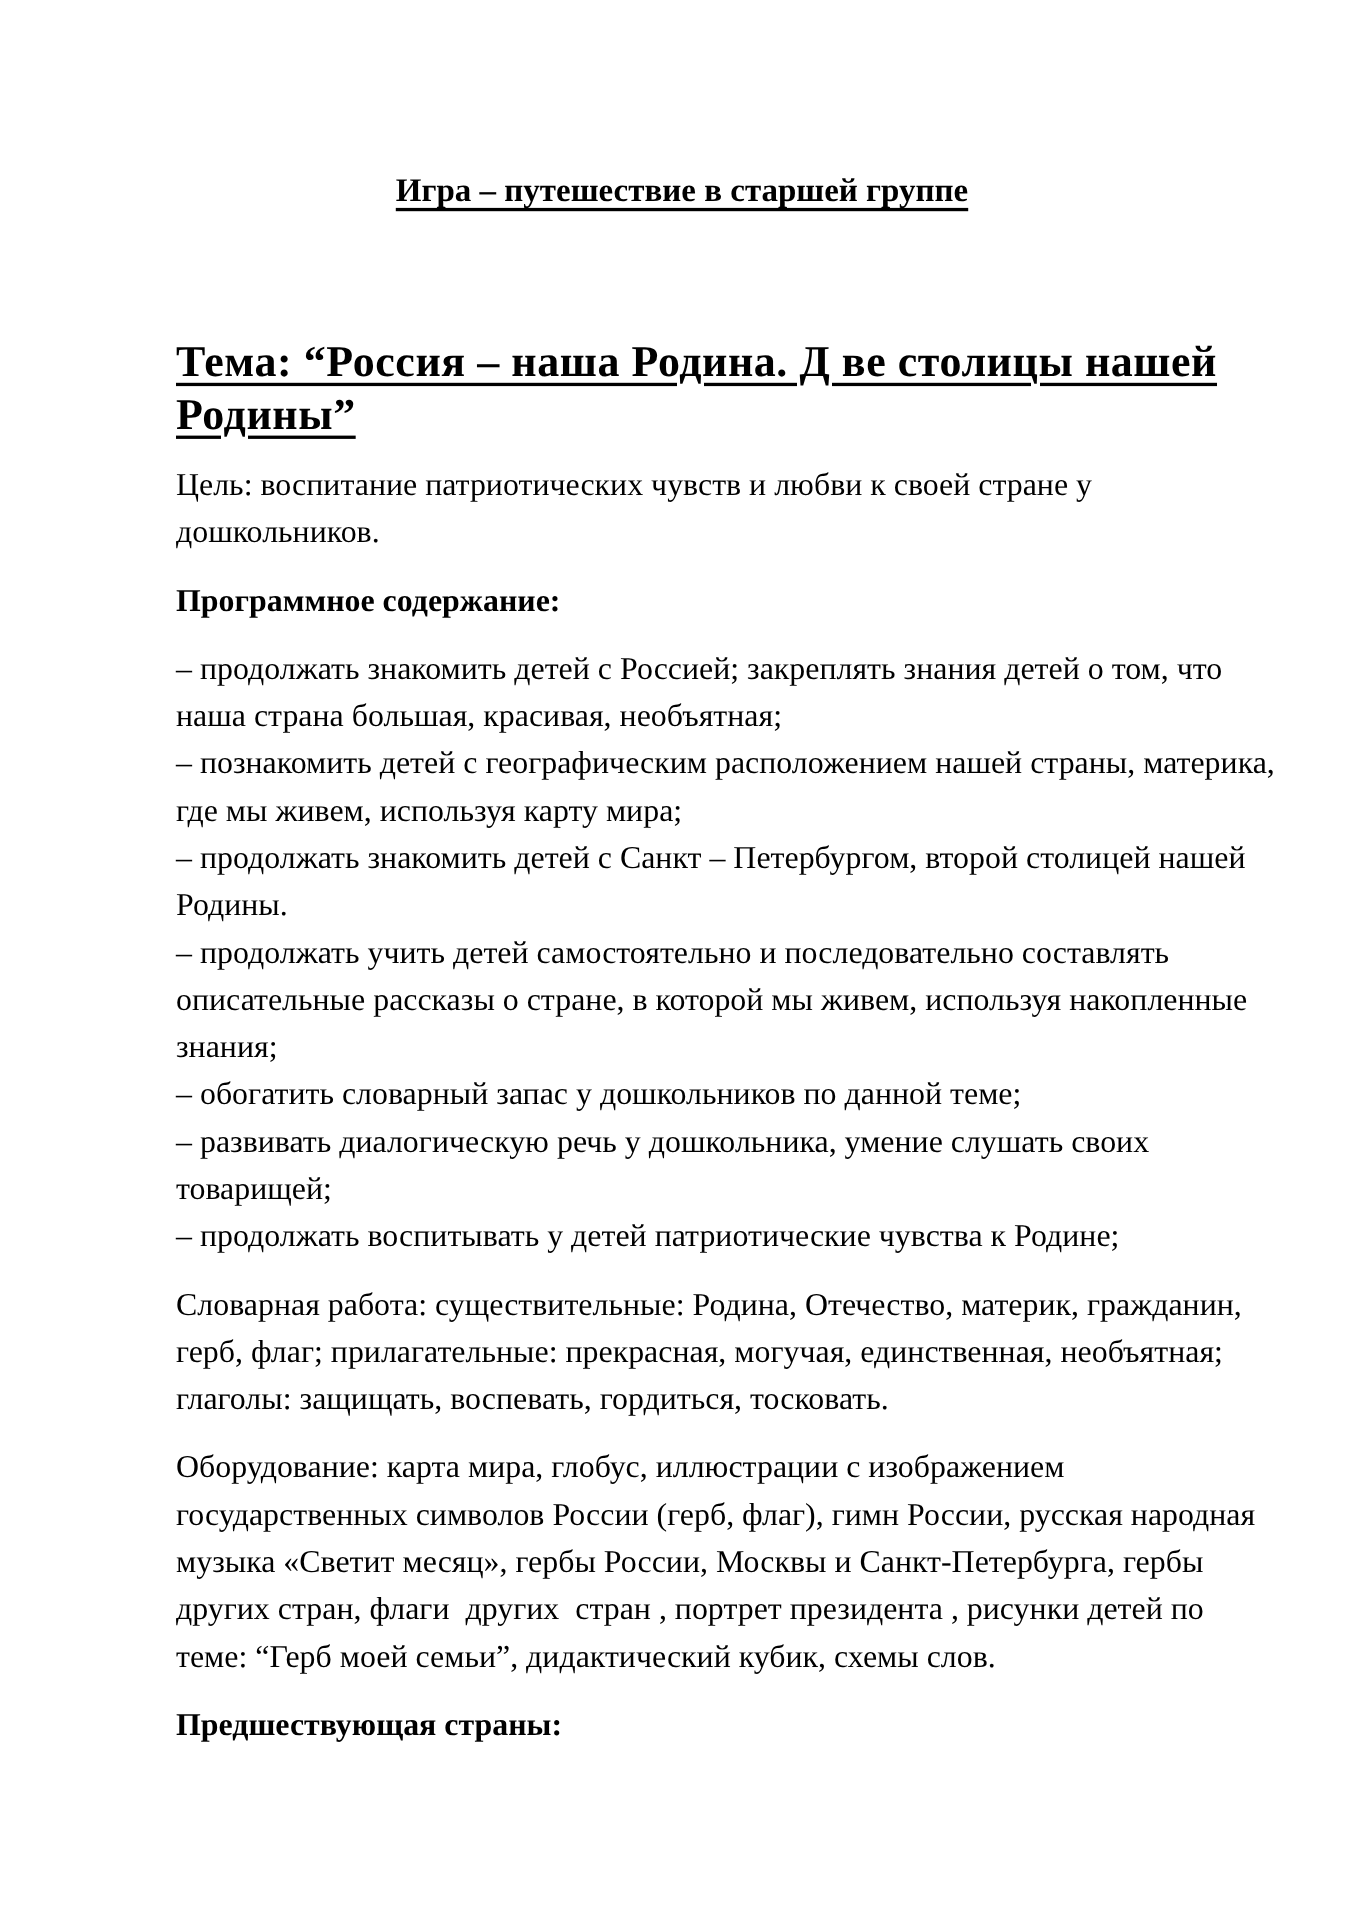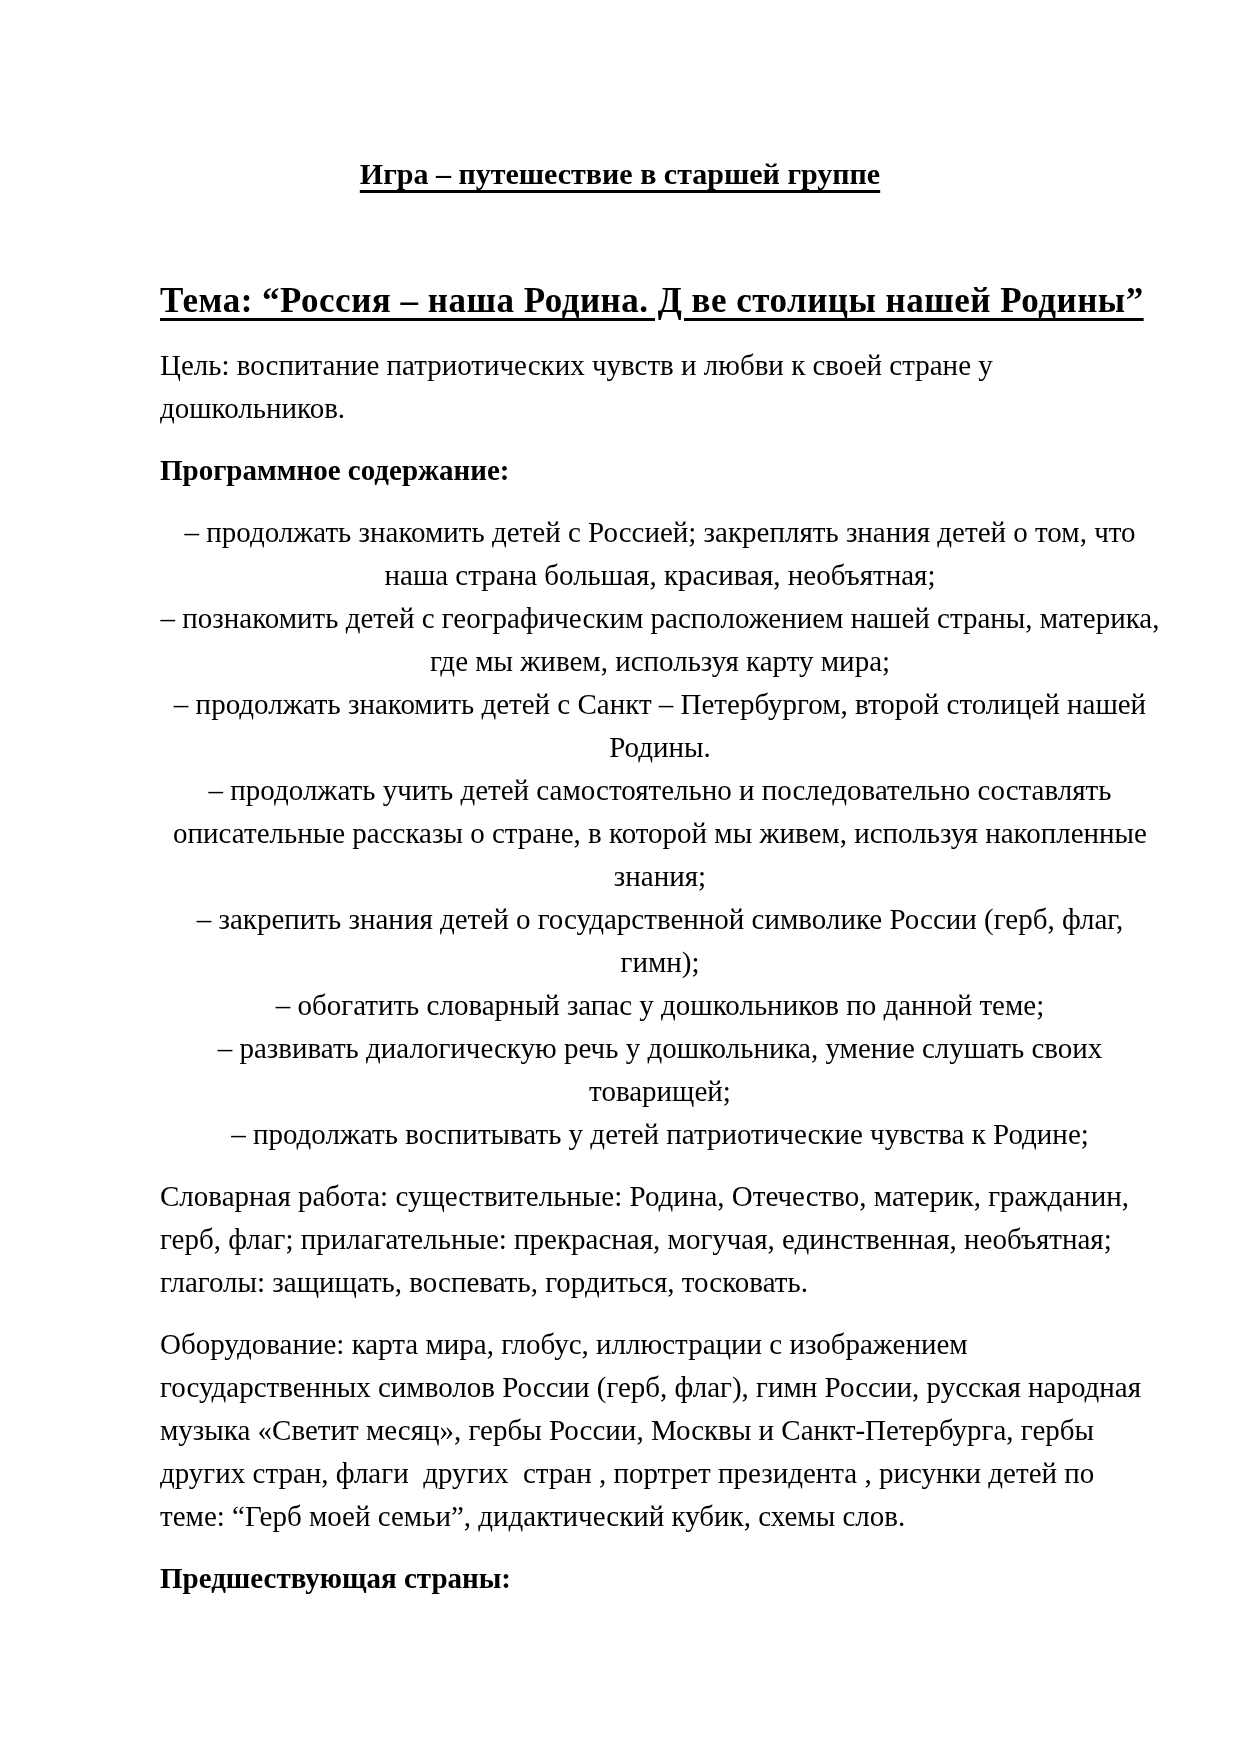--- a/index.html
+++ b/index.html
@@ -21,23 +21,23 @@
     overflow: hidden;
   }
   .doc-title {
     font-weight: 700;
     font-size: 30px;
     line-height: 43px;
     text-align: center;
     margin: 0 80px 0 0; 
   }
   .theme-heading {
-    margin-top: 82px;
+    margin-top: 110px;
     font-weight: 700;
-    font-size: 35px;
+    font-size: 40px;
     line-height: 48px;
     letter-spacing: 0.5px;
   }
   .u {
     text-decoration: underline;
     text-decoration-thickness: 3px;
     text-underline-offset: 6px;
   }
   .para {
     margin: 19px 0 0 0;
@@ -45,21 +45,20 @@
   }
   .b { font-weight: 400; }
   .heading {
     margin: 19px 0 0 0;
     font-weight: 700;
   }
   .list { margin-top: 19px; }
   .li {
     margin: 0;
     white-space: pre-wrap;
-    text-align: center;
   }
 </style>
 </head>
 <body>
 
 <div class="page">
 
   <div class="doc-title">
     <span class="u">Игра – путешествие в старшей группе</span>
   </div>
@@ -70,21 +69,20 @@
 
   <p class="para"><span class="b">Цель:</span><span> воспитание патриотических чувств и любви к своей стране у дошкольников.</span></p>
 
   <p class="heading">Программное содержание:</p>
 
   <div class="list">
     <p class="li">– продолжать знакомить детей с Россией; закреплять знания детей о том, что наша страна большая, красивая, необъятная;</p>
     <p class="li">– познакомить детей с географическим расположением нашей страны, материка, где мы живем, используя карту мира;</p>
     <p class="li">– продолжать знакомить детей с Санкт – Петербургом, второй столицей нашей Родины.</p>
     <p class="li">– продолжать учить детей самостоятельно и последовательно составлять описательные рассказы о стране, в которой мы живем, используя накопленные знания;</p>
-    <p class="li">– закрепить знания детей о государственной символике России (герб, флаг, гимн);</p>
     <p class="li">– обогатить словарный запас у дошкольников по данной теме;</p>
     <p class="li">– развивать диалогическую речь у дошкольника, умение слушать своих товарищей;</p>
     <p class="li">– продолжать воспитывать у детей патриотические чувства к Родине;</p>
   </div>
 
   <p class="para"><span class="b">Словарная работа:</span><span> существительные: Родина, Отечество, материк, гражданин, герб, флаг; прилагательные: прекрасная, могучая, единственная, необъятная; глаголы: защищать, воспевать, гордиться, тосковать.</span></p>
 
   <p class="para"><span class="b">Оборудование:</span><span> карта мира, глобус, иллюстрации с изображением государственных символов России (герб, флаг), гимн России, русская народная музыка «Светит месяц», гербы России, Москвы и Санкт-Петербурга, гербы других стран, флаги  других  стран , портрет президента , рисунки детей по теме: “Герб моей семьи”, дидактический кубик, схемы слов.</span></p>
 
   <p class="heading">Предшествующая страны:</p>

